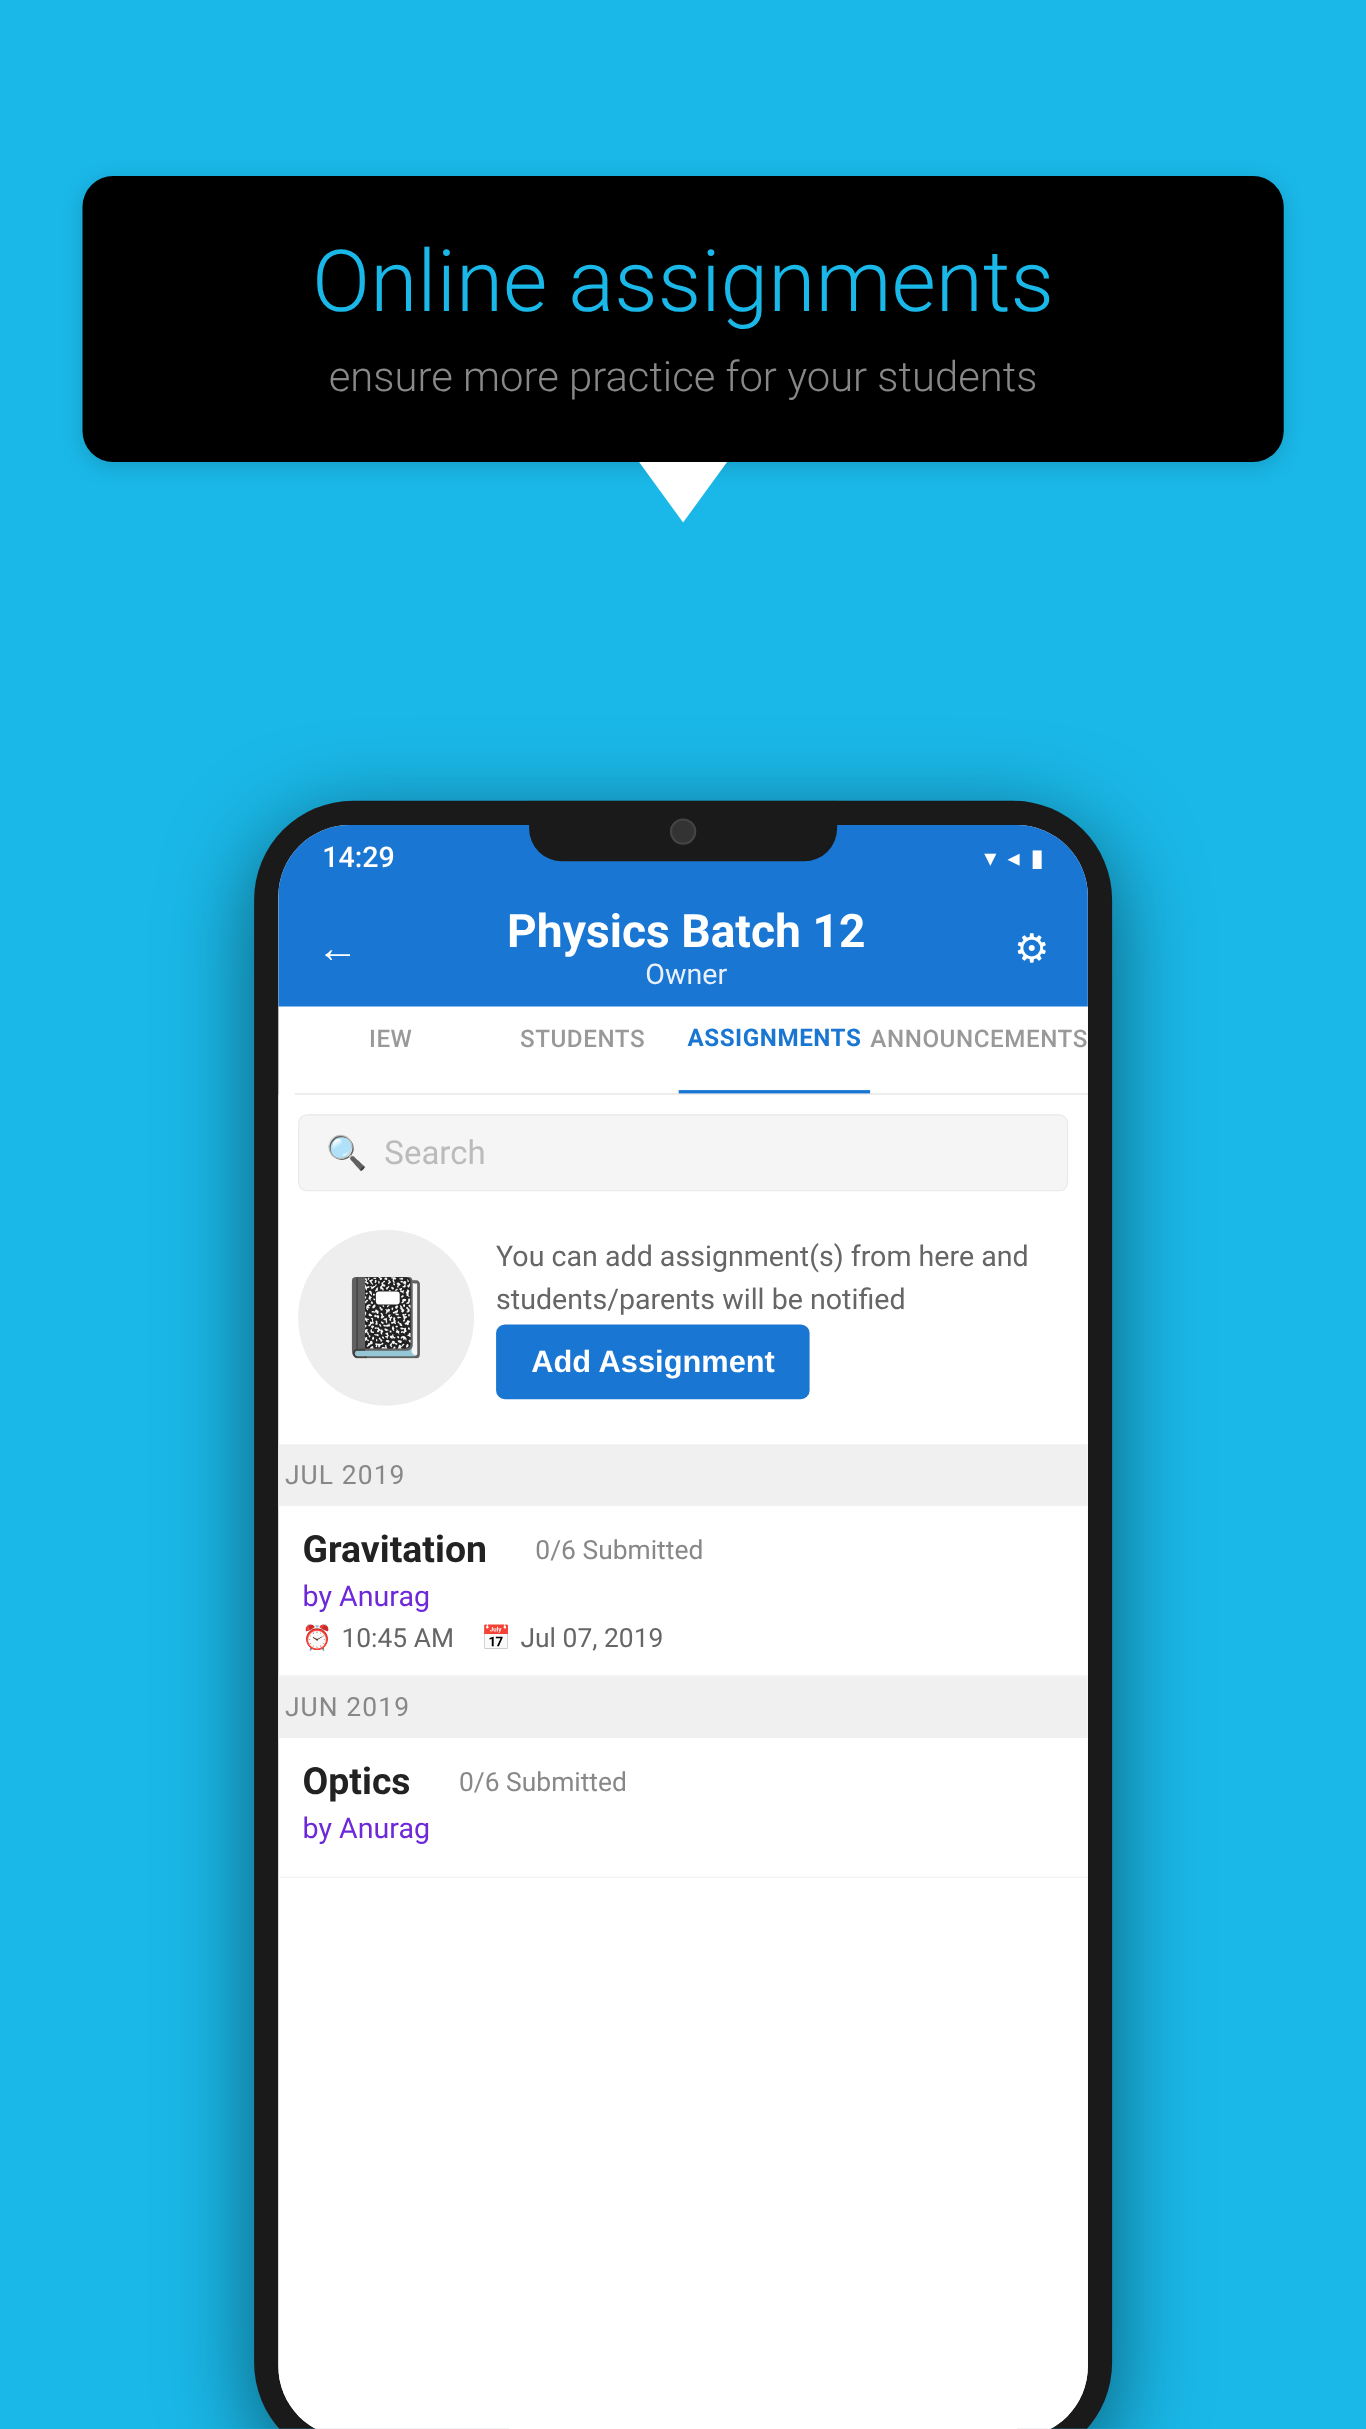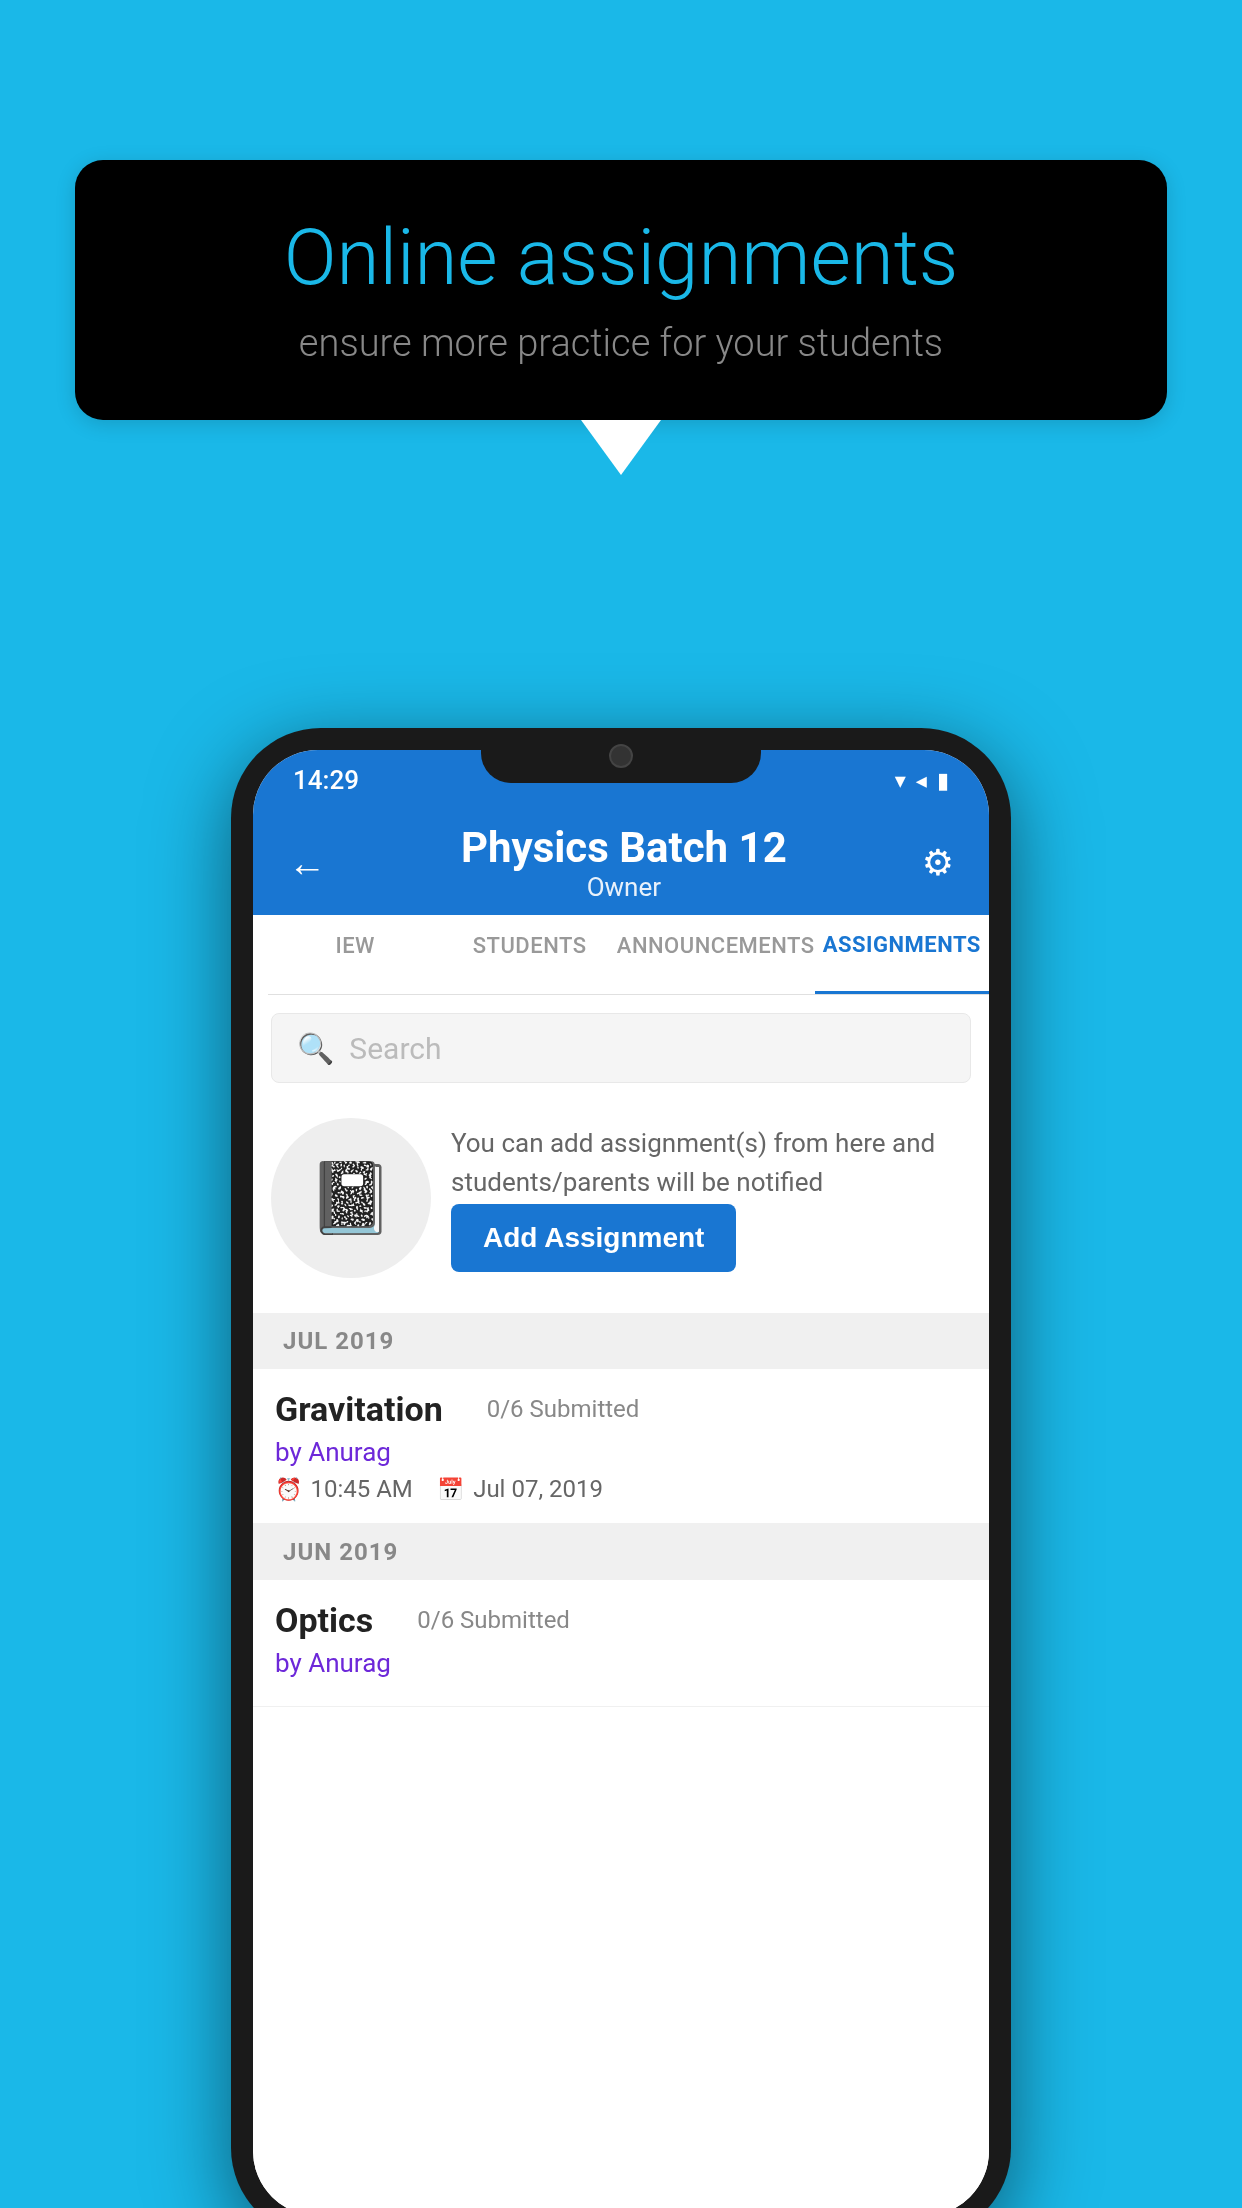--- a/index.html
+++ b/index.html
@@ -284,24 +284,24 @@
       padding: 18px 32px;
       font-size: 28px;
       font-weight: 600;
       cursor: pointer;
       white-space: nowrap;
     }
 
     
     .section-header {
       background: #f0f0f0;
-      padding: 14px 30px;
+      padding: 14px 6px;
       font-size: 24px;
       color: #888;
-      font-weight: 700;
+      font-weight: 400;
       letter-spacing: 1px;
     }
 
     
     .assignment-item {
       padding: 20px 22px;
       border-bottom: 1px solid #f0f0f0;
     }
 
     .assignment-row1 {
@@ -397,25 +397,25 @@
       <span class="settings-icon">⚙</span>
     </div>
 
     <div class="tab-bar">
       <div class="tab-item">
         <span>IEW</span>
       </div>
       <div class="tab-item">
         <span>STUDENTS</span>
       </div>
+      <div class="tab-item active">
+        <span>ASSIGNMENTS</span>
+      </div>
       <div class="tab-item">
         <span>ANNOUNCEMENTS</span>
-      </div>
-      <div class="tab-item active">
-        <span>ASSIGNMENTS</span>
       </div>
     </div>
 
     <div class="content-area">
 
       <div class="search-bar">
         <span class="search-icon-el">🔍</span>
         <span class="search-placeholder">Search</span>
       </div>
 

